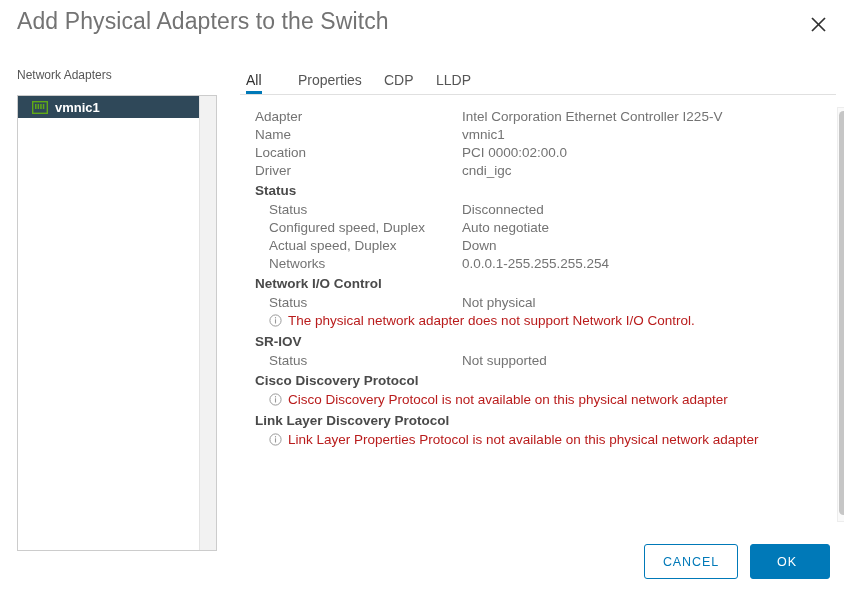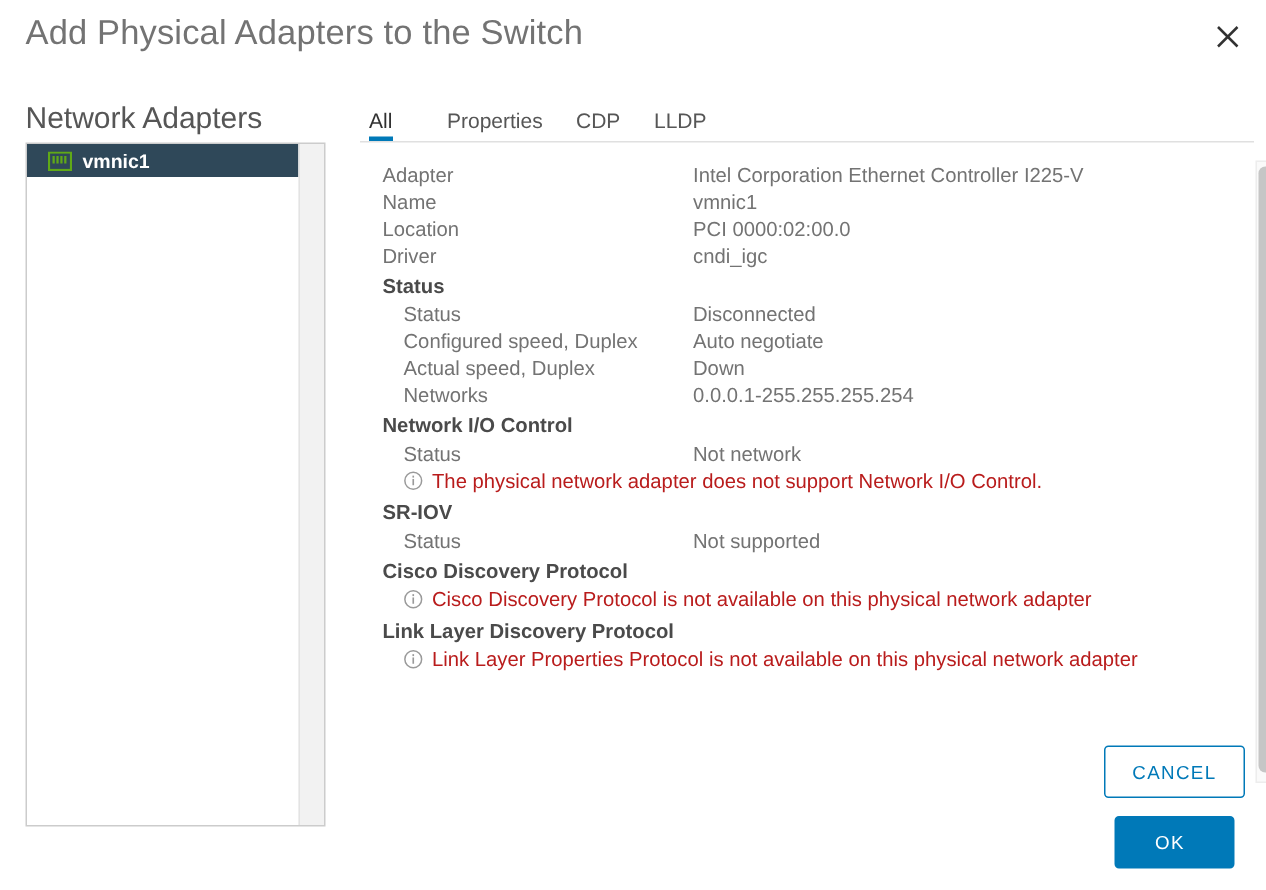--- a/index.html
+++ b/index.html
@@ -44,21 +44,21 @@
 
   
   .left-panel {
     position: absolute;
     left: 0; top: 62px;
     width: 222px;
   }
   .panel-heading {
     position: absolute;
     left: 17px; top: 6px;
-    font-size: 20px;
+    font-size: 12px;
     font-weight: 400;
     color: #565656;
     white-space: nowrap;
   }
   .adapter-list {
     position: absolute;
     left: 17px; top: 33px;
     width: 200px; height: 456px;
     border: 1px solid #cccccc;
     background: #ffffff;
@@ -215,21 +215,20 @@
     cursor: pointer;
   }
 
   
   .footer {
     position: absolute;
     right: 14px; bottom: 14px;
     display: flex;
     align-items: center;
     gap: 12px;
-    flex-direction: column;
   }
   .btn {
     font-family: "Liberation Sans", sans-serif;
     font-size: 12.5px;
     letter-spacing: 0.9px;
     height: 35px;
     min-width: 80px;
     padding: 0 18px;
     cursor: pointer;
     box-sizing: border-box;
@@ -331,21 +330,21 @@
         <div class="kv-row">
           <span class="k">Networks</span>
           <span class="v">0.0.0.1-255.255.255.254</span>
         </div>
       </div>
 
       <div class="section">
         <div class="section-title">Network I/O Control</div>
         <div class="kv-row">
           <span class="k">Status</span>
-          <span class="v">Not network</span>
+          <span class="v">Not physical</span>
         </div>
         <div class="note-row">
           <span class="info-icon">
             <svg width="13" height="13" viewBox="0 0 13 13">
               <circle cx="6.5" cy="6.5" r="5.6" fill="none" stroke="#9a9a9a" stroke-width="1"></circle>
               <rect x="5.95" y="5.3" width="1.1" height="4.2" fill="#9a9a9a"></rect>
               <rect x="5.95" y="3.1" width="1.1" height="1.3" fill="#9a9a9a"></rect>
             </svg>
           </span>
           <span class="note-text">The physical network adapter does not support Network I/O Control.</span>

